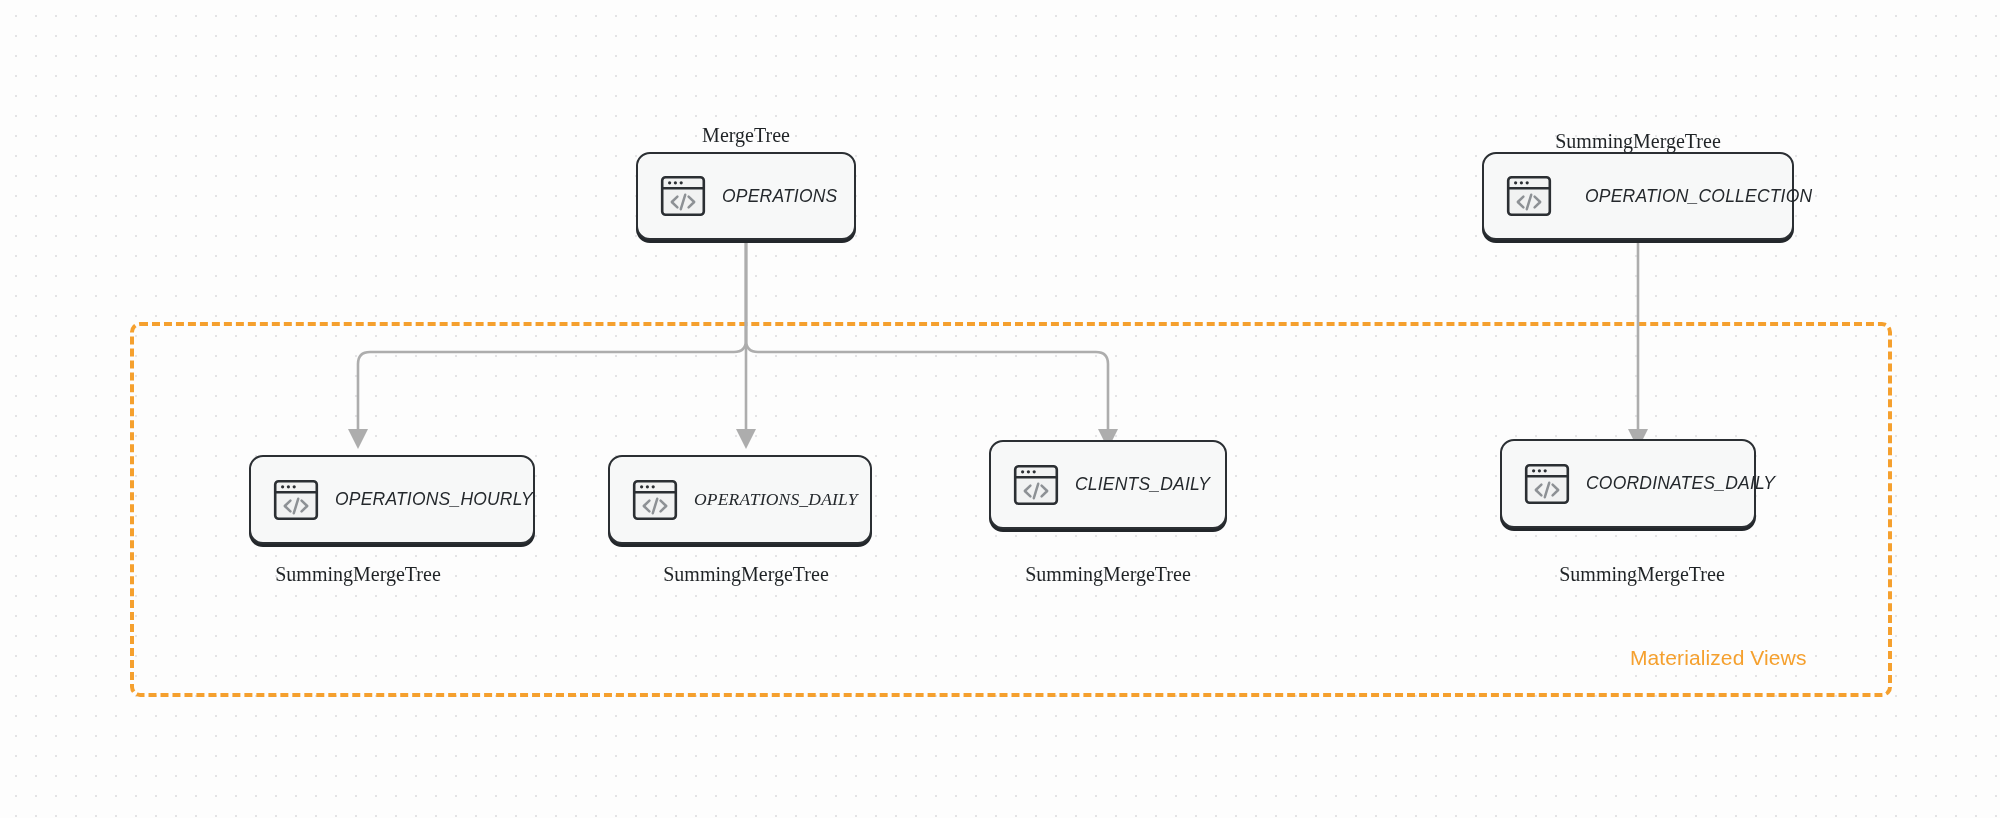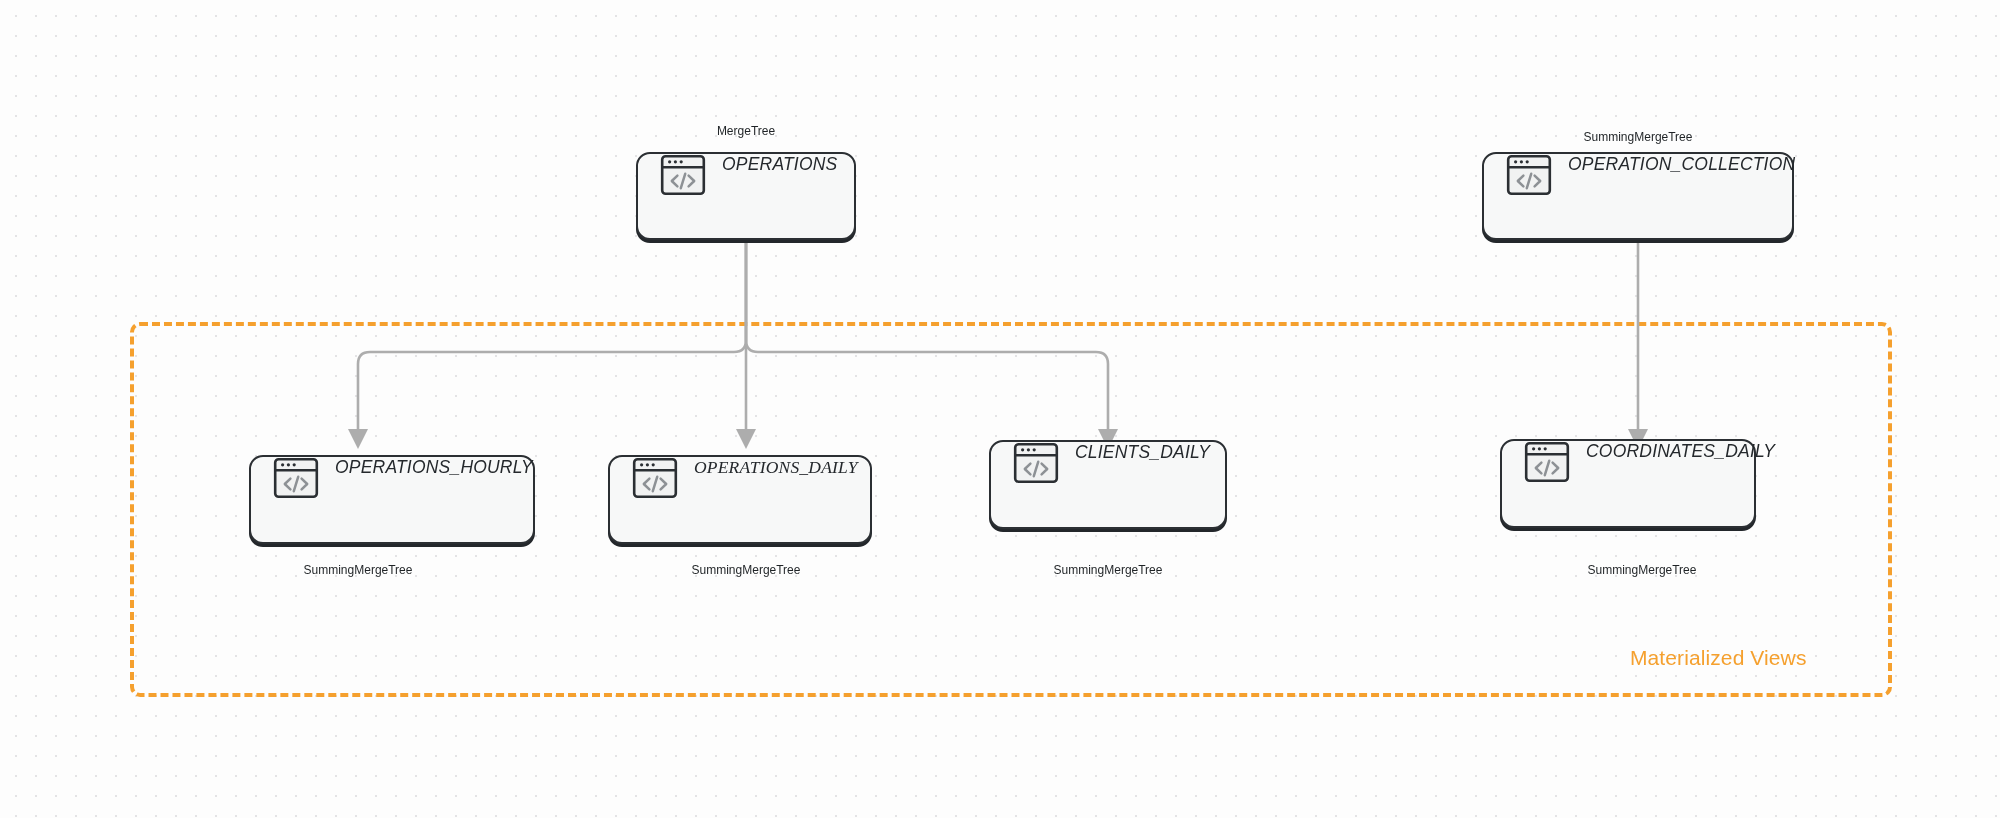--- a/index.html
+++ b/index.html
@@ -33,20 +33,21 @@
     letter-spacing: 0.1px;
     white-space: nowrap;
     margin-top: 16px;
   }
 
   
   .node {
     position: absolute;
     box-sizing: border-box;
     display: flex;
+    align-items: center;
     background: #f7f8f8;
     border: 2.5px solid #2b2f33;
     border-radius: 14px;
     box-shadow: 0 3px 0 0 #23272b;
     padding: 0 20px 0 22px;
   }
   .node-icon {
     flex: 0 0 auto;
     width: 46px;
     height: 42px;
@@ -57,25 +58,26 @@
     font-style: italic;
     font-size: 17.5px;
     color: #24282c;
     letter-spacing: 0.2px;
     white-space: nowrap;
   }
 
   
   .engine-caption {
     position: absolute;
-    font-size: 12px;
+    font-size: 20px;
     color: #1f2326;
     white-space: nowrap;
     text-align: left;
     transform: translateX(-50%);
+    font-family: Liberation Serif, serif;
   }
 
   
   #edges {
     position: absolute;
     left: 0;
     top: 0;
     width: 2000px;
     height: 818px;
     pointer-events: none;
@@ -118,21 +120,21 @@
           <circle cx="9.6" cy="7.8" r="1.6" fill="#2b2f33"></circle>
           <circle cx="15.4" cy="7.8" r="1.6" fill="#2b2f33"></circle>
           <circle cx="21.2" cy="7.8" r="1.6" fill="#2b2f33"></circle>
           <path d="M17.4 21.6 L11.8 27.0 L17.4 32.4" fill="none" stroke="#8d9195" stroke-width="2.5" stroke-linecap="round" stroke-linejoin="round"></path>
           <path d="M28.6 21.6 L34.2 27.0 L28.6 32.4" fill="none" stroke="#8d9195" stroke-width="2.5" stroke-linecap="round" stroke-linejoin="round"></path>
           <path d="M25.2 19.8 L20.8 34.2" fill="none" stroke="#8d9195" stroke-width="2.5" stroke-linecap="round"></path>
         </svg>
         <span class="node-label">OPERATIONS</span>
       </div>
       <div class="engine-caption" style="left: 746px; top: 124px;">MergeTree</div>
-      <div class="node" style="left: 1482px; top: 152px; width: 312px; height: 88px;">
+      <div class="node" style="left: 1482px; top: 152px; width: 312px; height: 88px; gap: 17px;">
         <svg class="node-icon" viewBox="0 0 46 42" xmlns="http://www.w3.org/2000/svg">
           <rect x="2.2" y="2.2" width="41.6" height="37.6" rx="3.4" ry="3.4" fill="#f1f2f2" stroke="#2b2f33" stroke-width="2.6"></rect>
           <path d="M2.2 13.2 H43.8" stroke="#2b2f33" stroke-width="2.4"></path>
           <circle cx="9.6" cy="7.8" r="1.6" fill="#2b2f33"></circle>
           <circle cx="15.4" cy="7.8" r="1.6" fill="#2b2f33"></circle>
           <circle cx="21.2" cy="7.8" r="1.6" fill="#2b2f33"></circle>
           <path d="M17.4 21.6 L11.8 27.0 L17.4 32.4" fill="none" stroke="#8d9195" stroke-width="2.5" stroke-linecap="round" stroke-linejoin="round"></path>
           <path d="M28.6 21.6 L34.2 27.0 L28.6 32.4" fill="none" stroke="#8d9195" stroke-width="2.5" stroke-linecap="round" stroke-linejoin="round"></path>
           <path d="M25.2 19.8 L20.8 34.2" fill="none" stroke="#8d9195" stroke-width="2.5" stroke-linecap="round"></path>
         </svg>

